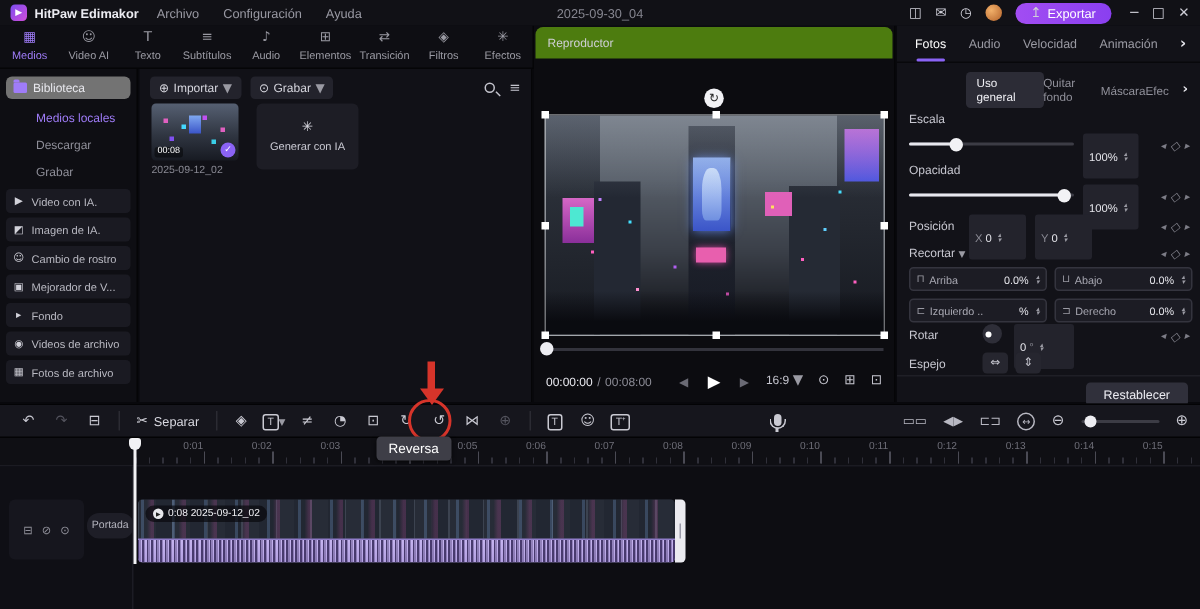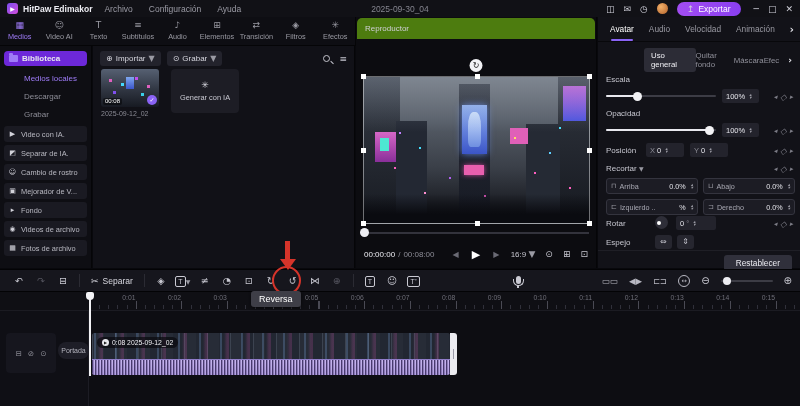--- a/index.html
+++ b/index.html
@@ -17,21 +17,21 @@
   .exportbtn{background:linear-gradient(90deg,#a24df2,#8a3ff0);border-radius:9px;color:#fff;padding:2px 10px;display:flex;align-items:center;gap:4px;font-size:8.5px;}
   .winctl{display:flex;gap:9px;color:#b6b6c0;font-size:8px;margin-left:4px;}
   
   #ribbon{position:absolute;left:0;top:17px;width:356px;height:29px;background:#0e0e13;display:flex;border-bottom:1px solid #050507;border-right:1px solid #050507;}
   .rtab{flex:1;display:flex;flex-direction:column;align-items:center;justify-content:center;gap:2px;color:#9a9aa3;}
   .rtab .ric{font-size:9px;line-height:9px;}
   .rtab .lbl{font-size:7.3px;white-space:nowrap;}
   .rtab.active{color:#9f7cf8;}
   
   #sidebar{position:absolute;left:0;top:46px;width:92px;height:222px;background:#0e0e13;border-right:1px solid #050507;padding-top:3px;}
-  .libhead{margin:2px 4px 3px;background:#6d28d9;border-radius:4px;padding:3px 5px;display:flex;align-items:center;gap:4px;color:#e8e8ee;font-size:8px;font-weight:bold;}
+  .libhead{margin:2px 4px 3px;background:#737373;border-radius:4px;padding:3px 5px;display:flex;align-items:center;gap:4px;color:#e8e8ee;font-size:8px;}
   .fld{width:9px;height:7px;background:#9f7cf8;border-radius:1px;position:relative;flex:none;}
   .fld::before{content:"";position:absolute;top:-2px;left:0;width:4px;height:2px;background:#9f7cf8;border-radius:1px 1px 0 0;}
   .libitem{padding:4.5px 0 4.5px 24px;font-size:8px;color:#8e8e98;}
   .libitem.active{color:#9f7cf8;}
   .stool{margin:3px 4px;background:#1a1a22;border-radius:3px;padding:3.5px 4px;display:flex;align-items:center;gap:4px;font-size:7.4px;color:#b9b9c2;white-space:nowrap;overflow:hidden;}
   .stool .sic{font-size:7px;color:#d2d2da;width:9px;text-align:center;flex:none;}
   
   #media{position:absolute;left:93px;top:46px;width:262px;height:222px;background:#111117;border-right:1px solid #050507;}
   .mtop{display:flex;align-items:center;gap:6px;padding:5px 7px;}
   .mbtn{background:#23232c;border-radius:3px;height:15px;display:flex;align-items:center;gap:3px;padding:0 6px;font-size:8px;color:#d6d6de;}
@@ -72,21 +72,21 @@
   .ptab.active{color:#fff;}
   .ptab.active::after{content:"";position:absolute;left:1px;right:1px;bottom:-7px;height:2px;background:#8a63f5;border-radius:1px;}
   .ptabchev{margin-left:auto;color:#e8e8ee;font-size:10px;font-weight:bold;}
   .subtabs{display:flex;align-items:center;gap:9px;padding:6px 8px 0;font-size:7.8px;color:#90909a;}
   .subtab.active{background:#2c2c36;color:#f0f0f5;border-radius:3px;padding:3px 7px;}
   .stchev{color:#e8e8ee;font-size:9px;font-weight:bold;}
   .sec{position:absolute;left:8px;font-size:8px;color:#c7c7d0;}
   .slider{position:absolute;left:8px;width:110px;height:2px;background:#3c3c45;border-radius:1px;}
   .sfill{position:absolute;left:0;top:0;height:2px;background:#e8e8ee;border-radius:1px;}
   .sknob{position:absolute;top:-3.5px;width:9px;height:9px;border-radius:50%;background:#f2f2f5;margin-left:-4px;}
-  .vbox{position:absolute;background:#23232c;border-radius:2px;height:14px;display:flex;align-items:center;padding:0 4px;font-size:7.5px;color:#e4e4ea;gap:2px;}
+  .vbox{position:absolute;background:#23232c;border-radius:2px;height:30px;display:flex;align-items:center;padding:0 4px;font-size:7.5px;color:#e4e4ea;gap:2px;}
   .vbox .dimtx{color:#8b8b95;}
   .spin{display:flex;flex-direction:column;line-height:3.4px;font-size:4.6px;color:#9a9aa3;margin-left:2px;}
   .kf{position:absolute;right:7px;display:flex;gap:3px;align-items:center;color:#7c7c86;font-size:7px;}
   .kf .kd{font-size:8.5px;}
   .cropgrid{position:absolute;left:8px;top:161px;display:grid;grid-template-columns:92px 92px;grid-auto-rows:16px;gap:5px 5px;}
   .cropcell{display:flex;align-items:center;gap:3px;padding:0 4px;border:1px solid #34343e;border-radius:3px;background:#1c1c24;}
   .cropcell .cic{font-size:7px;color:#9a9aa3;}
   .cropcell .cl{font-size:7.2px;color:#a8a8b2;white-space:nowrap;}
   .cropcell .cv{margin-left:auto;font-size:7.2px;color:#e4e4ea;}
   .knobdial{position:absolute;left:57px;top:199px;width:13px;height:13px;border-radius:50%;background:#2e2e38;}
@@ -222,21 +222,21 @@
       <div class="libitem"><span>Grabar</span></div>
     </div>
   <div>
 
   <div class="stool">
       <span class="sic ic">▶</span>
       <span>Video con IA.</span>
     </div>
       <div class="stool">
       <span class="sic ic">◩</span>
-      <span>Separar de IA.</span>
+      <span>Imagen de IA.</span>
     </div>
       <div class="stool">
       <span class="sic ic">☺</span>
       <span>Cambio de rostro</span>
     </div>
       <div class="stool">
       <span class="sic ic">▣</span>
       <span>Mejorador de V...</span>
     </div>
       <div class="stool">
@@ -333,21 +333,21 @@
       <span class="ic">⊞</span>
       <span class="ic">⊡</span>
     </span>
   </div>
 </div>
 
 <div id="props">
   <div class="ptabs">
     <span class="ptabwrap" style="display:flex;gap:15px;">
 
-    <span class="ptab active"><span>Avatar</span></span>
+    <span class="ptab active"><span>Fotos</span></span>
         <span class="ptab"><span>Audio</span></span>
         <span class="ptab"><span>Velocidad</span></span>
         <span class="ptab"><span>Animación</span></span>
       </span>
     <span class="ptabchev ic">›</span>
   </div>
   <div class="subtabs">
     <span style="display:flex;gap:0;align-items:center;margin-left:38px;">
 
     <span class="subtab active"><span>Uso general</span></span>

